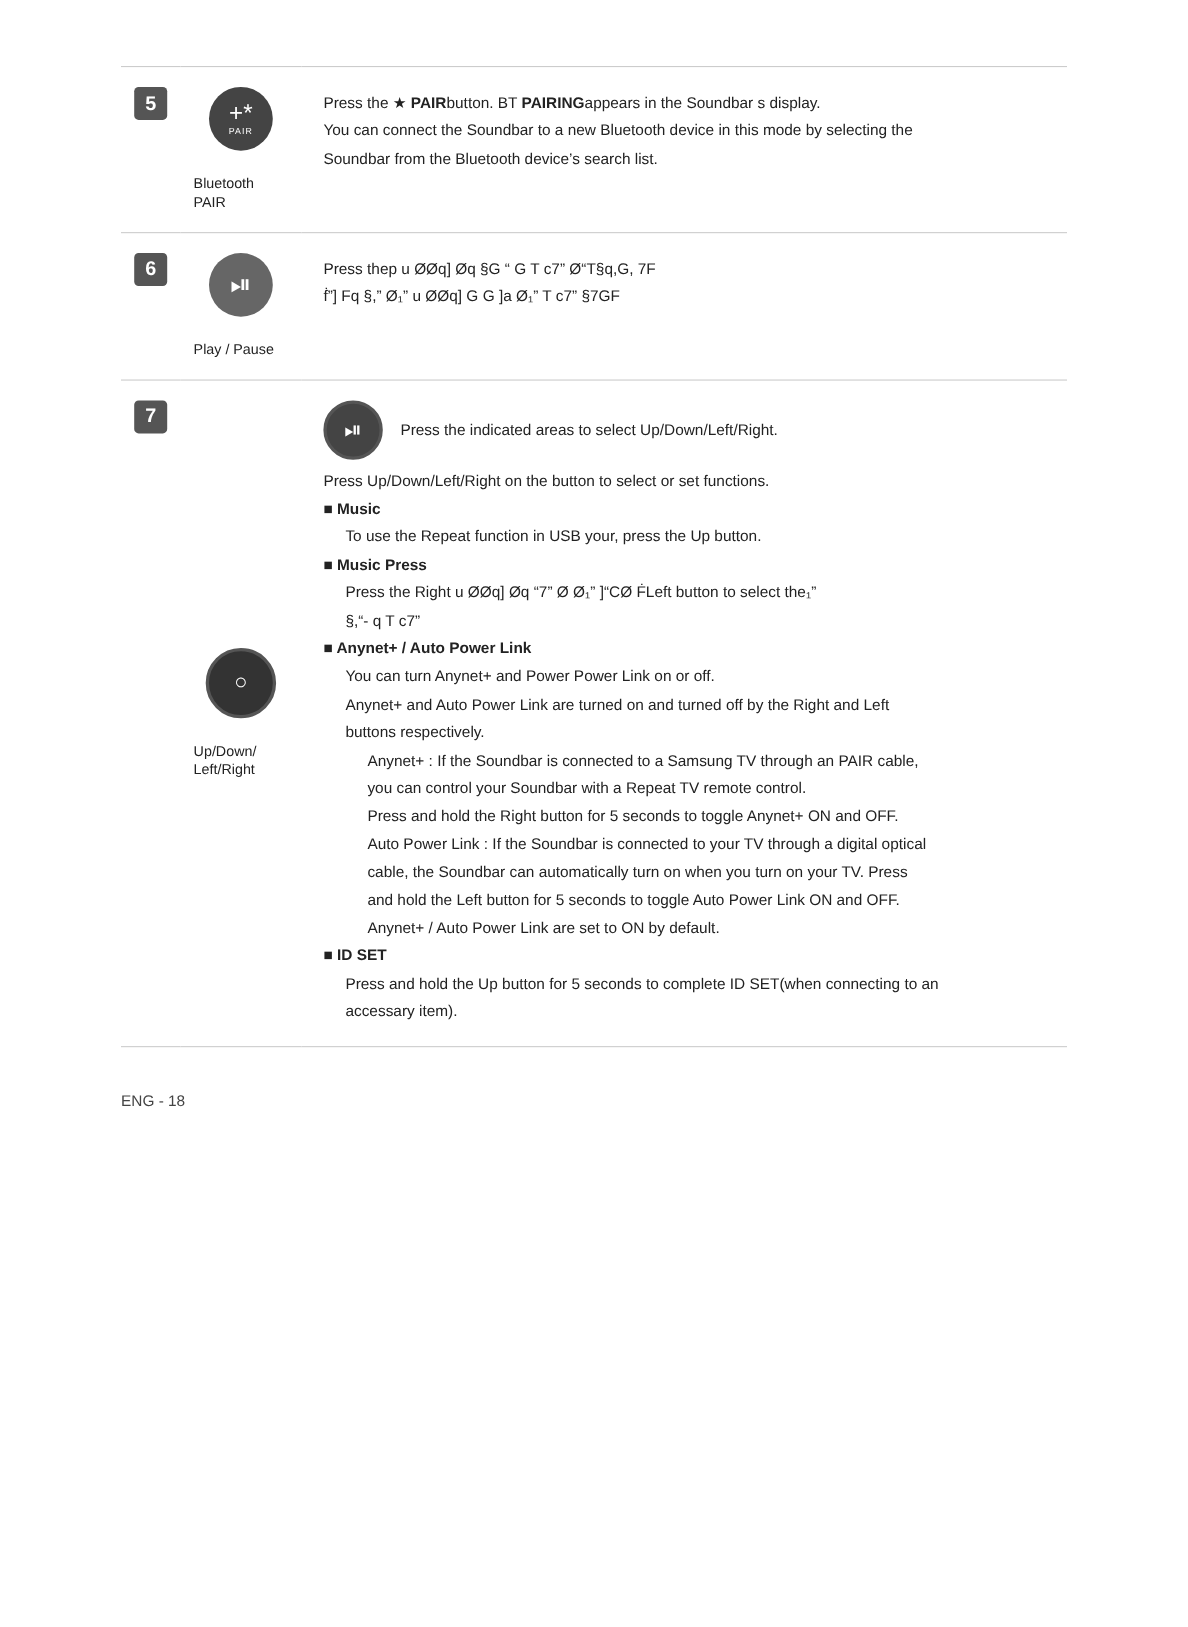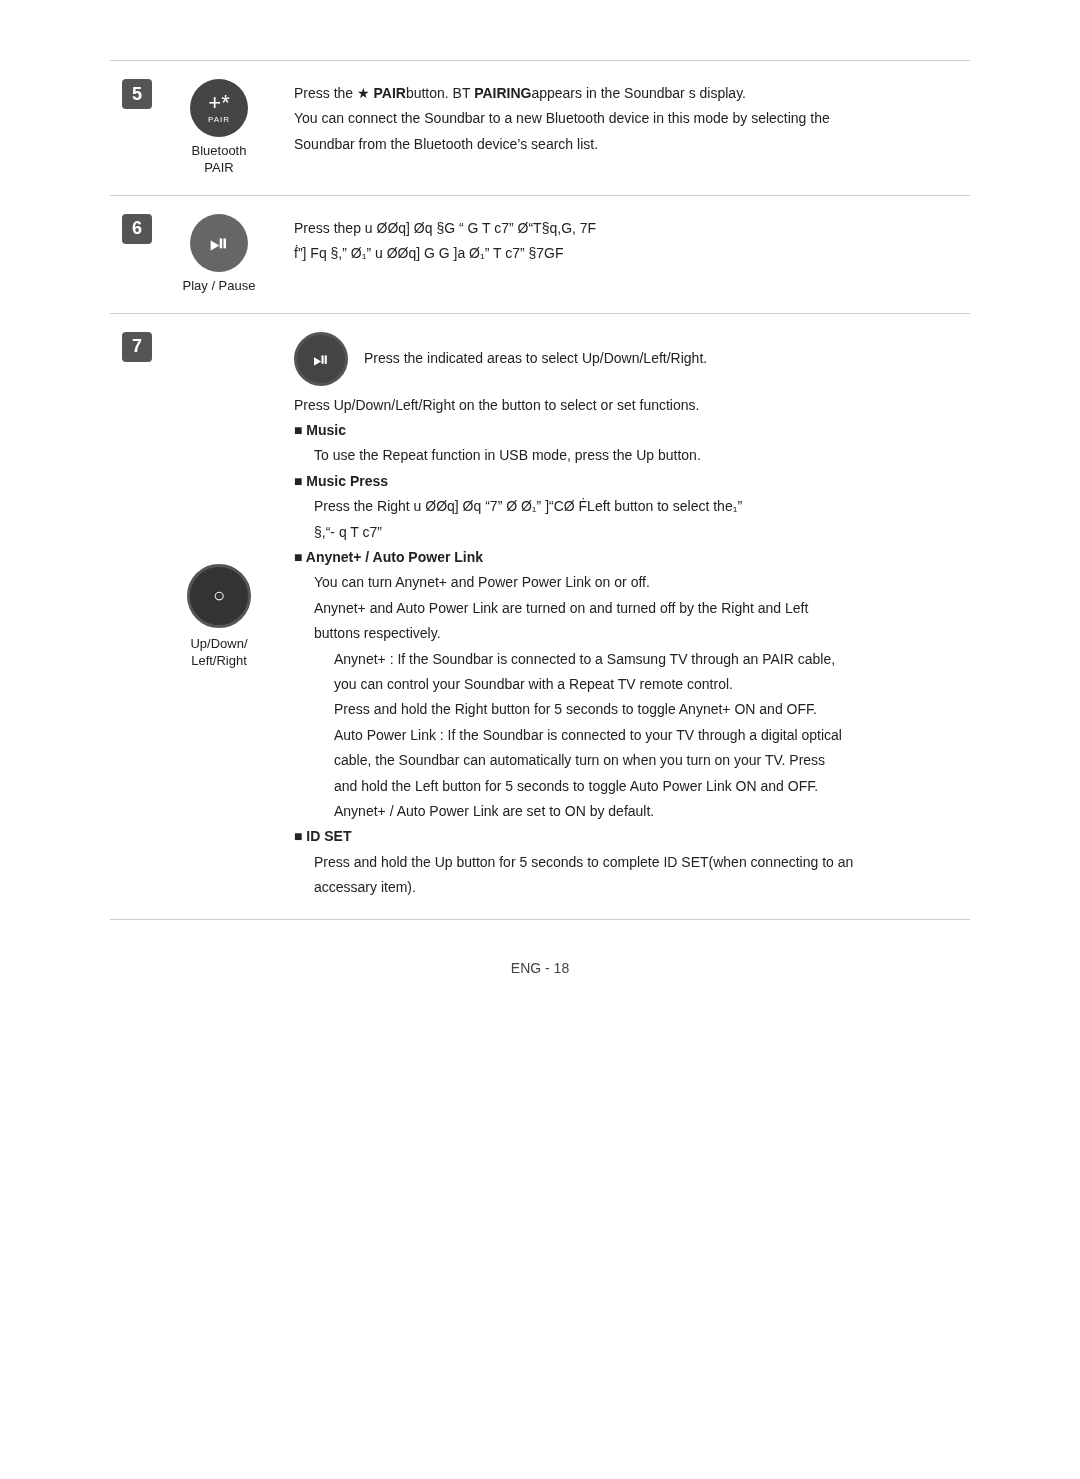--- a/index.html
+++ b/index.html
@@ -45,22 +45,22 @@
       text-align: center;
     }
     .icon-cell {
       width: 110px;
       text-align: center;
       vertical-align: middle;
     }
     .icon-label {
       font-size: 13px;
       color: #222;
-      margin-top: 6px;
-      text-align: center;
+      margin-top: 22px;
+      text-align: left;
       line-height: 1.3;
     }
     .desc-cell {
       padding-left: 20px;
       line-height: 1.6;
     }
     
     .bt-icon {
       width: 58px;
       height: 58px;
@@ -126,21 +126,20 @@
       display: flex;
       align-items: center;
       justify-content: center;
       flex-shrink: 0;
     }
     .indent1 { padding-left: 20px; }
     .indent2 { padding-left: 40px; }
     .desc-cell p { margin: 3px 0; }
     .footer {
       margin-top: 40px;
-      text-align: center;
       font-size: 14px;
       color: #444;
       padding-bottom: 40px;
       width: 100%;
     }
     .last-row td { border-bottom: 1.5px solid #ccc; }
   </style>
 </head>
 <body>
 
@@ -196,21 +195,21 @@
       </td>
       <td class="desc-cell">
         <div class="inline-icon-wrap">
           <div class="play-icon-sm">
             <span style="color:#fff; font-size:20px;">⏯</span>
           </div>
           <span>Press the indicated areas to select Up/Down/Left/Right.</span>
         </div>
         <p>Press Up/Down/Left/Right on the button to select or set functions.</p>
         <p><strong>■ Music</strong></p>
-        <p class="indent1">To use the Repeat function in USB mode, press the Up button.</p>
+        <p class="indent1">To use the Repeat function in USB your, press the Up button.</p>
         <p><strong>■ Music Press</strong></p>
         <p class="indent1">Press the Right  u ØØq] Øq  “7” Ø Ø₁” ]“CØ ḞLeft button to select the₁”</p>
         <p class="indent1">§,“- q  T      c7”</p>
         <p><strong>■ Anynet+ / Auto Power Link</strong></p>
         <p class="indent1">You can turn Anynet+ and Power Power Link on or off.</p>
         <p class="indent1">Anynet+ and Auto Power Link are turned on and turned off by the Right and Left</p>
         <p class="indent1">buttons respectively.</p>
         <p class="indent2">Anynet+ : If the Soundbar is connected to a Samsung TV through an PAIR cable,</p>
         <p class="indent2">you can control your Soundbar with a Repeat TV remote control.</p>
         <p class="indent2">Press and hold the Right button for 5 seconds to toggle Anynet+ ON and OFF.</p>

